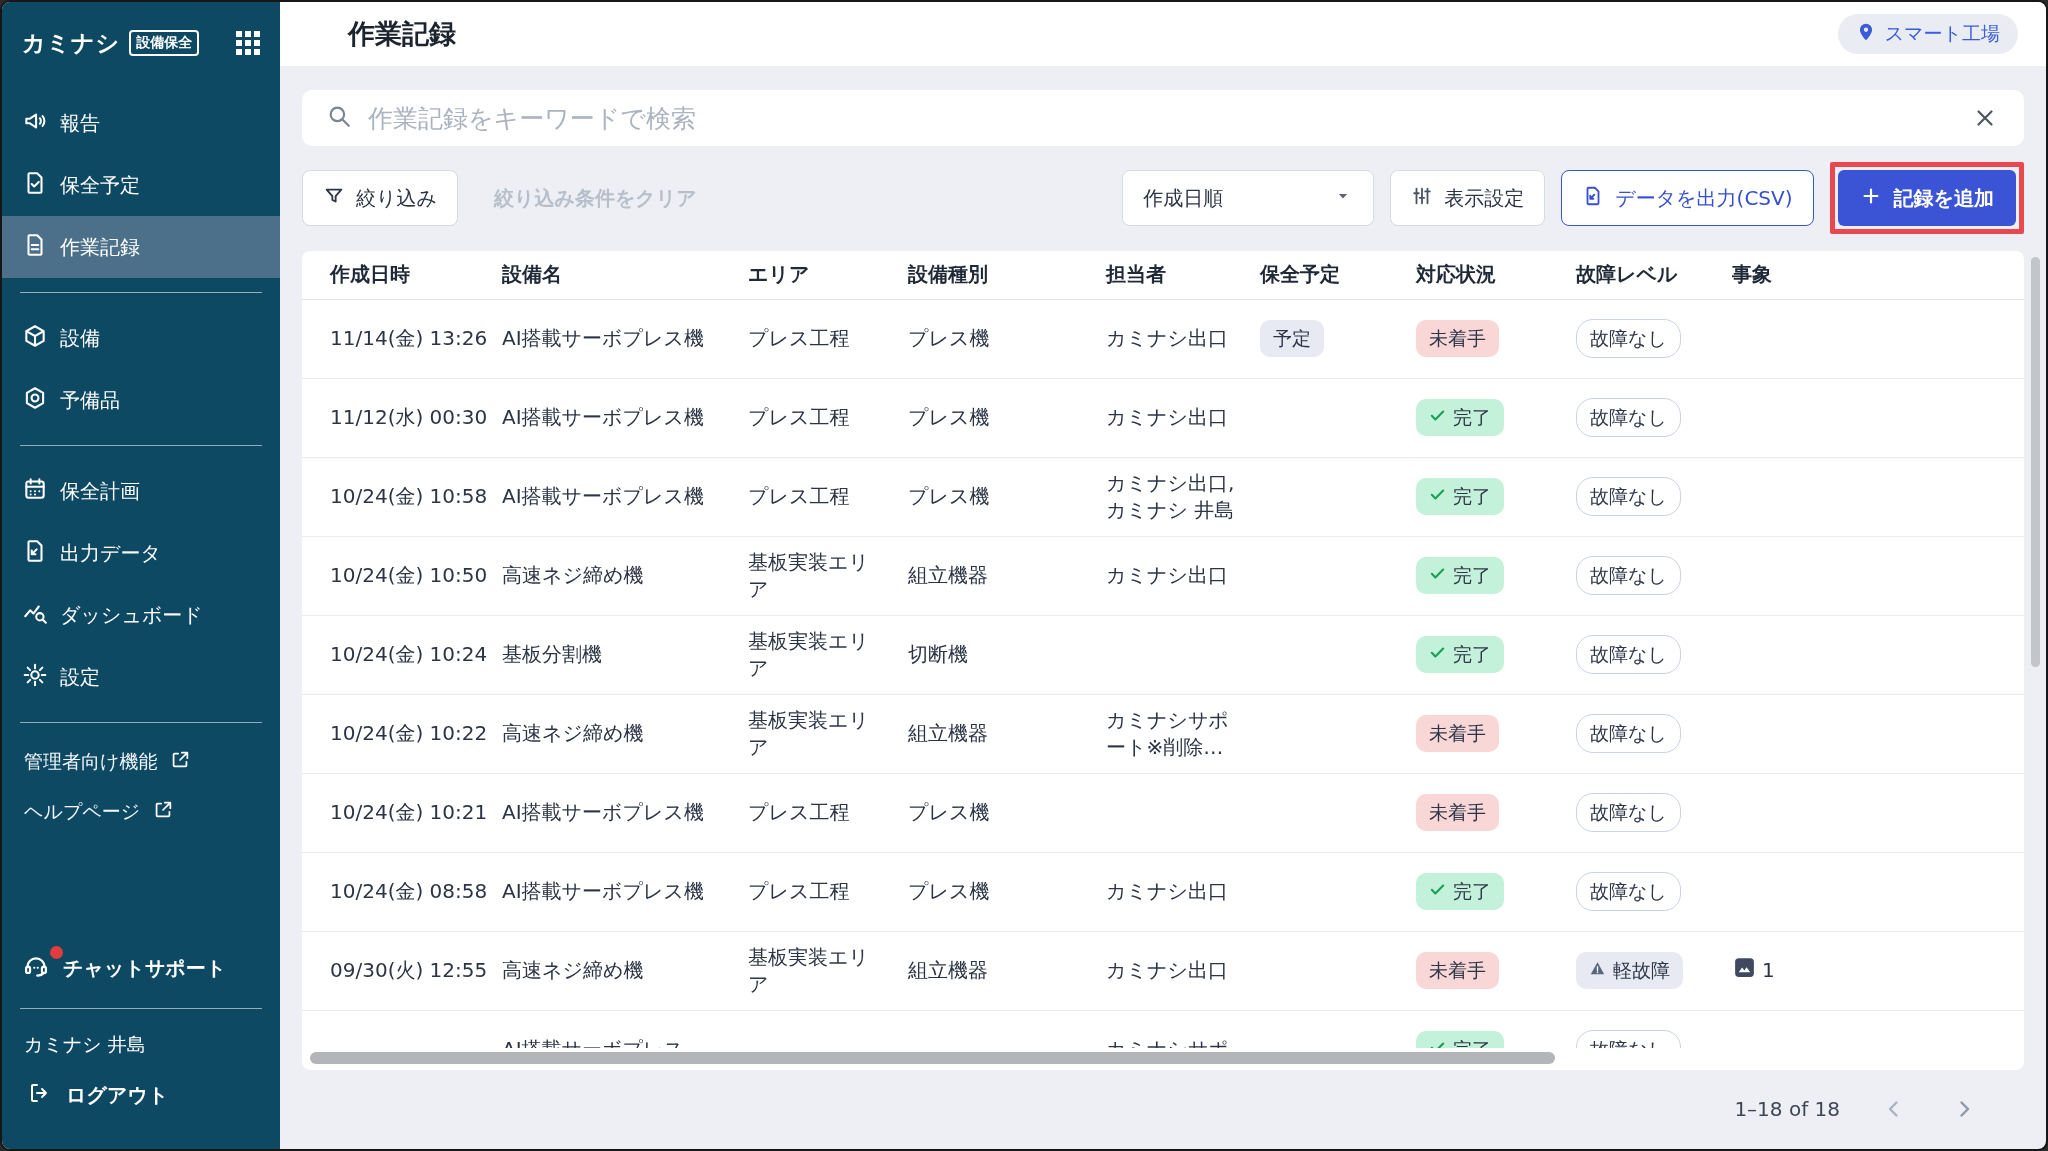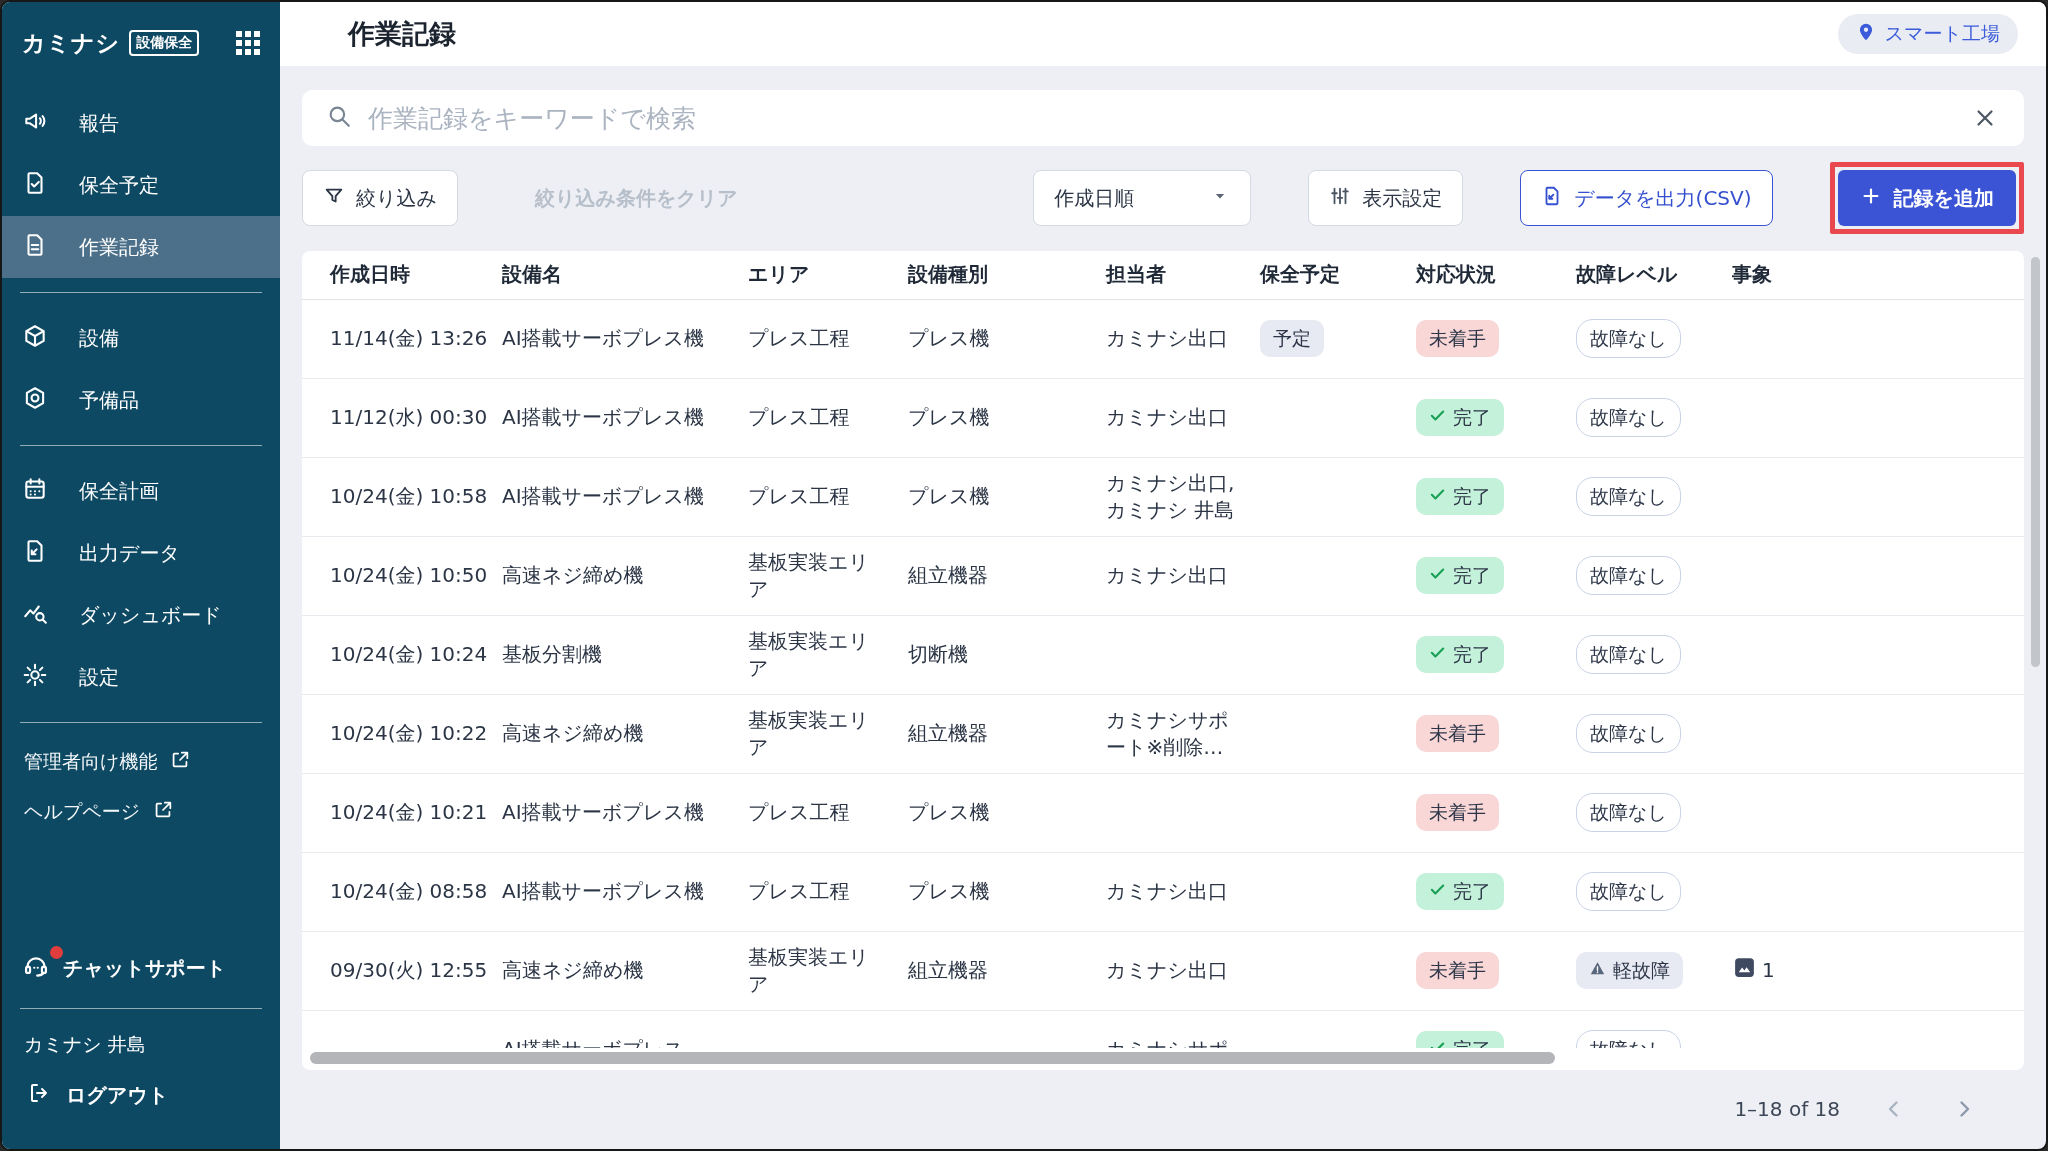--- a/index.html
+++ b/index.html
@@ -12,21 +12,21 @@
   .sidebar { width:278px; flex-shrink:0; background:#0e4963; color:#fff;
              display:flex; flex-direction:column; padding:20px 0 26px; }
   .logo-row { display:flex; align-items:center; gap:9px; padding:0 20px; height:42px; }
   .logo-text { font-size:23px; font-weight:bold; letter-spacing:1px; white-space:nowrap; }
   .logo-badge { border:2px solid #fff; border-radius:4px; font-size:14px; font-weight:bold;
                 padding:2px 5px; white-space:nowrap; }
   .apps-grid { margin-left:auto; display:grid; grid-template-columns:repeat(3,6px);
                grid-gap:3px; cursor:pointer; }
   .apps-grid i { width:6px; height:6px; background:#fff; display:block; }
   .nav { margin-top:28px; }
-  .nav-item { display:flex; align-items:center; gap:31px; height:62px; padding:0 20px;
+  .nav-item { display:flex; align-items:center; gap:12px; height:62px; padding:0 20px;
               font-size:20px; cursor:pointer; white-space:nowrap; }
   .nav-item.active { background:#4c7089; }
   .nav-item svg { flex-shrink:0; }
   .sb-divider { border:none; border-top:1px solid rgba(255,255,255,.55); margin:14px 18px; }
   .sb-link { display:flex; align-items:center; gap:12px; height:50px; padding:0 22px;
              font-size:19px; cursor:pointer; color:#f2f6f9; white-space:nowrap; }
   .spacer { flex:1; }
   .chat-item { position:relative; display:flex; align-items:center; gap:13px; height:52px;
                padding:0 20px; font-size:20px; font-weight:600; cursor:pointer; white-space:nowrap; }
   .chat-dot { position:absolute; left:48px; top:4px; width:13px; height:13px; border-radius:50%;
@@ -46,27 +46,27 @@
 
   .content { flex:1; padding:24px 22px 0; display:flex; flex-direction:column; }
 
   .search-bar { display:flex; align-items:center; height:56px; background:#fff;
                 border-radius:10px; padding:0 24px; gap:16px; }
   .search-bar input { flex:1; border:none; outline:none; font-size:25px; color:#2b3545;
                       font-family:inherit; background:transparent; }
   .search-bar input::placeholder { color:#aab3c0; }
   .clear-btn { background:none; border:none; cursor:pointer; display:flex; padding:2px; }
 
-  .toolbar { display:flex; align-items:center; margin-top:23px; height:58px;gap:41px; }
+  .toolbar { display:flex; align-items:center; margin-top:23px; height:58px; }
   .btn { display:inline-flex; align-items:center; gap:11px; height:56px; padding:0 20px;
          background:#fff; border:1.5px solid #d4dae1; border-radius:8px; font-size:20px;
          color:#2b3545; cursor:pointer; font-family:inherit; white-space:nowrap; }
   .clear-link { margin-left:36px; background:none; border:none; font-size:20px; font-weight:600;
                 color:#b6bfca; cursor:default; font-family:inherit; }
-  .sort-select { width:218px; justify-content:space-between; margin-left:auto; }
+  .sort-select { width:252px; justify-content:space-between; margin-left:auto; }
   .btn + .btn, .sort-select + .btn { margin-left:16px; }
   .btn-export { border-color:#3b54d6; color:#3450cf; font-weight:400; }
   .annotation-box { margin-left:16px; border:5px solid #e8484e; padding:3px; border-radius:2px; }
   .btn-add { background:#3b54d6; border:none; border-radius:6px; color:#fff; font-weight:600;
              height:56px; display:inline-flex; align-items:center; gap:12px; padding:0 22px;
              font-size:20px; cursor:pointer; font-family:inherit; white-space:nowrap; }
 
   
   .card { position:relative; margin-top:24px; background:#fff; border-radius:8px;
           height:819px; overflow:hidden; }

